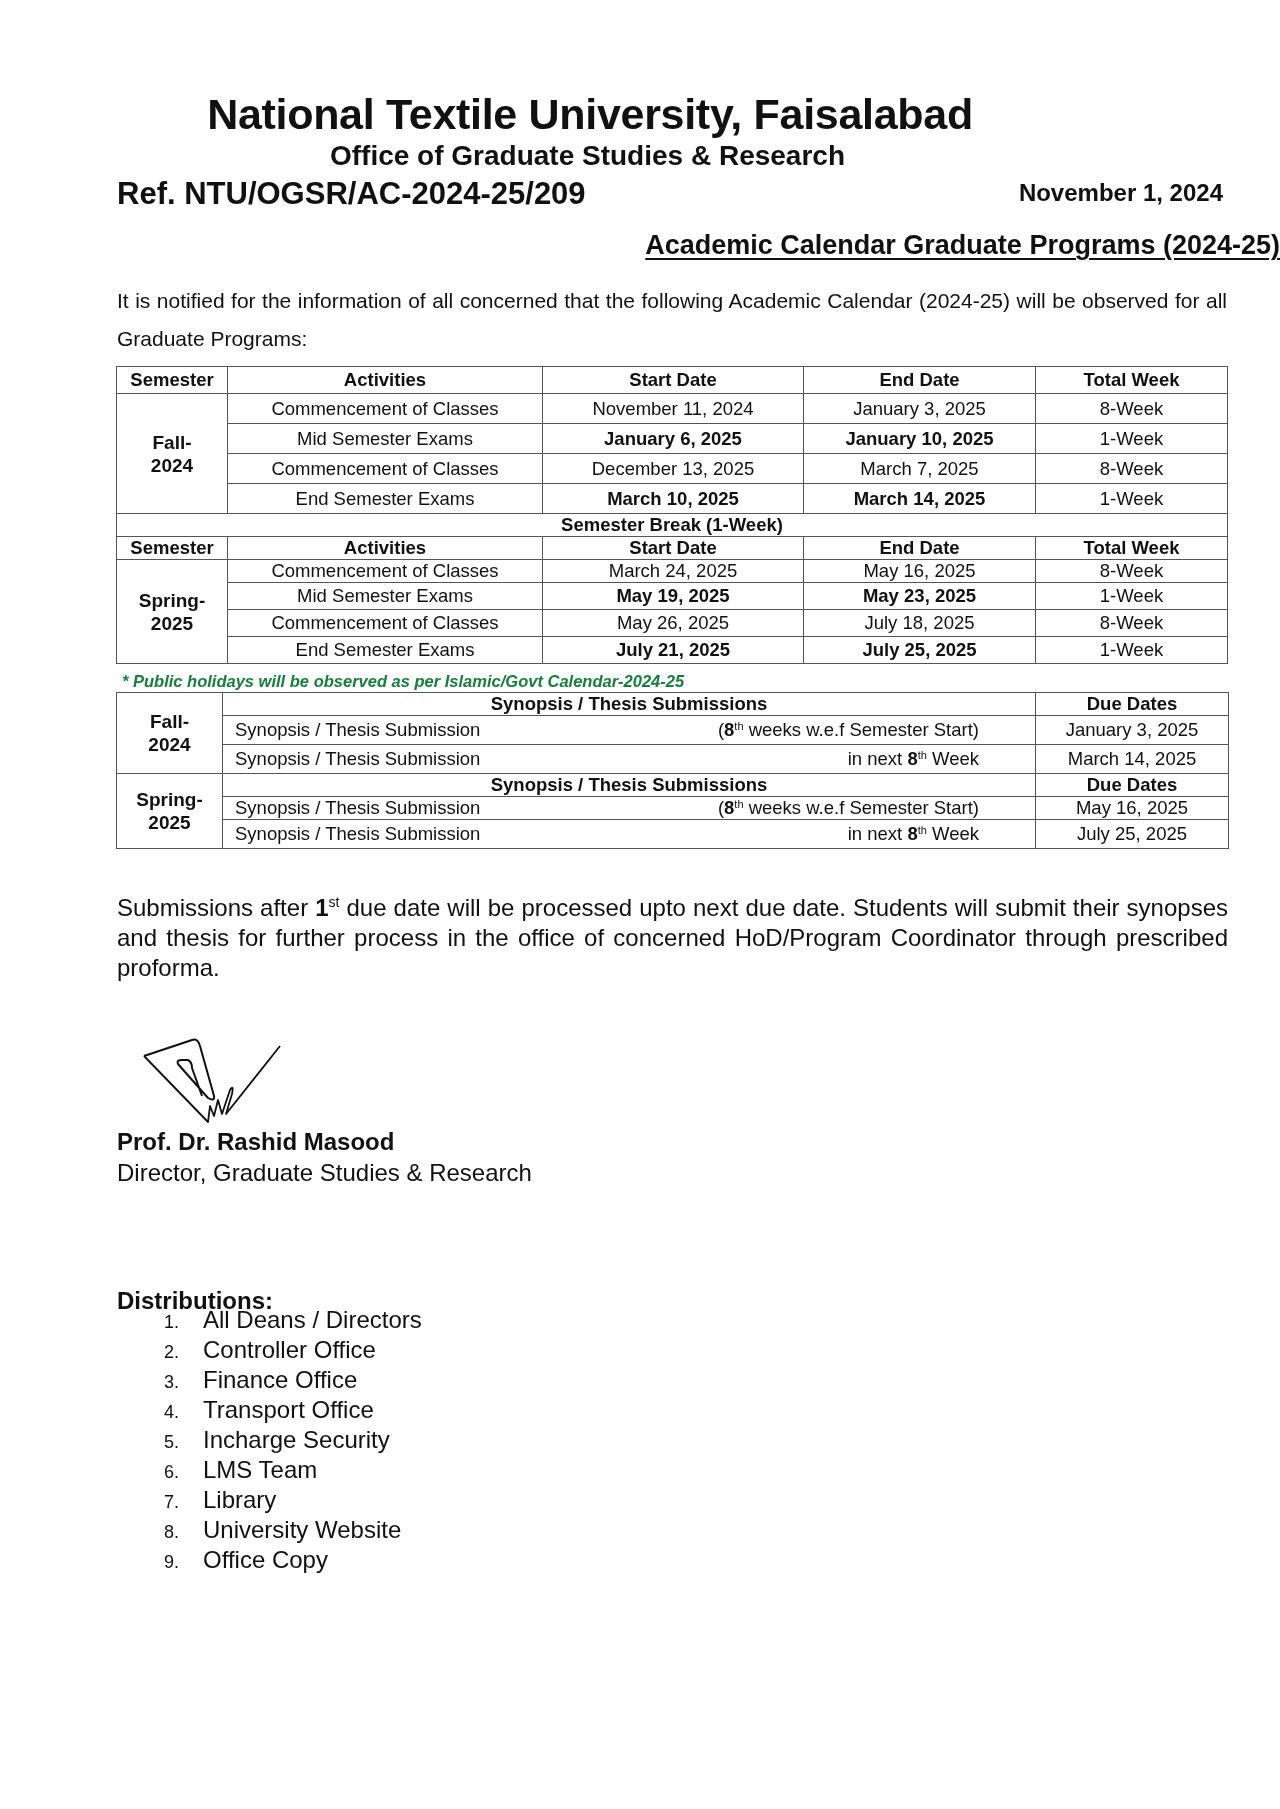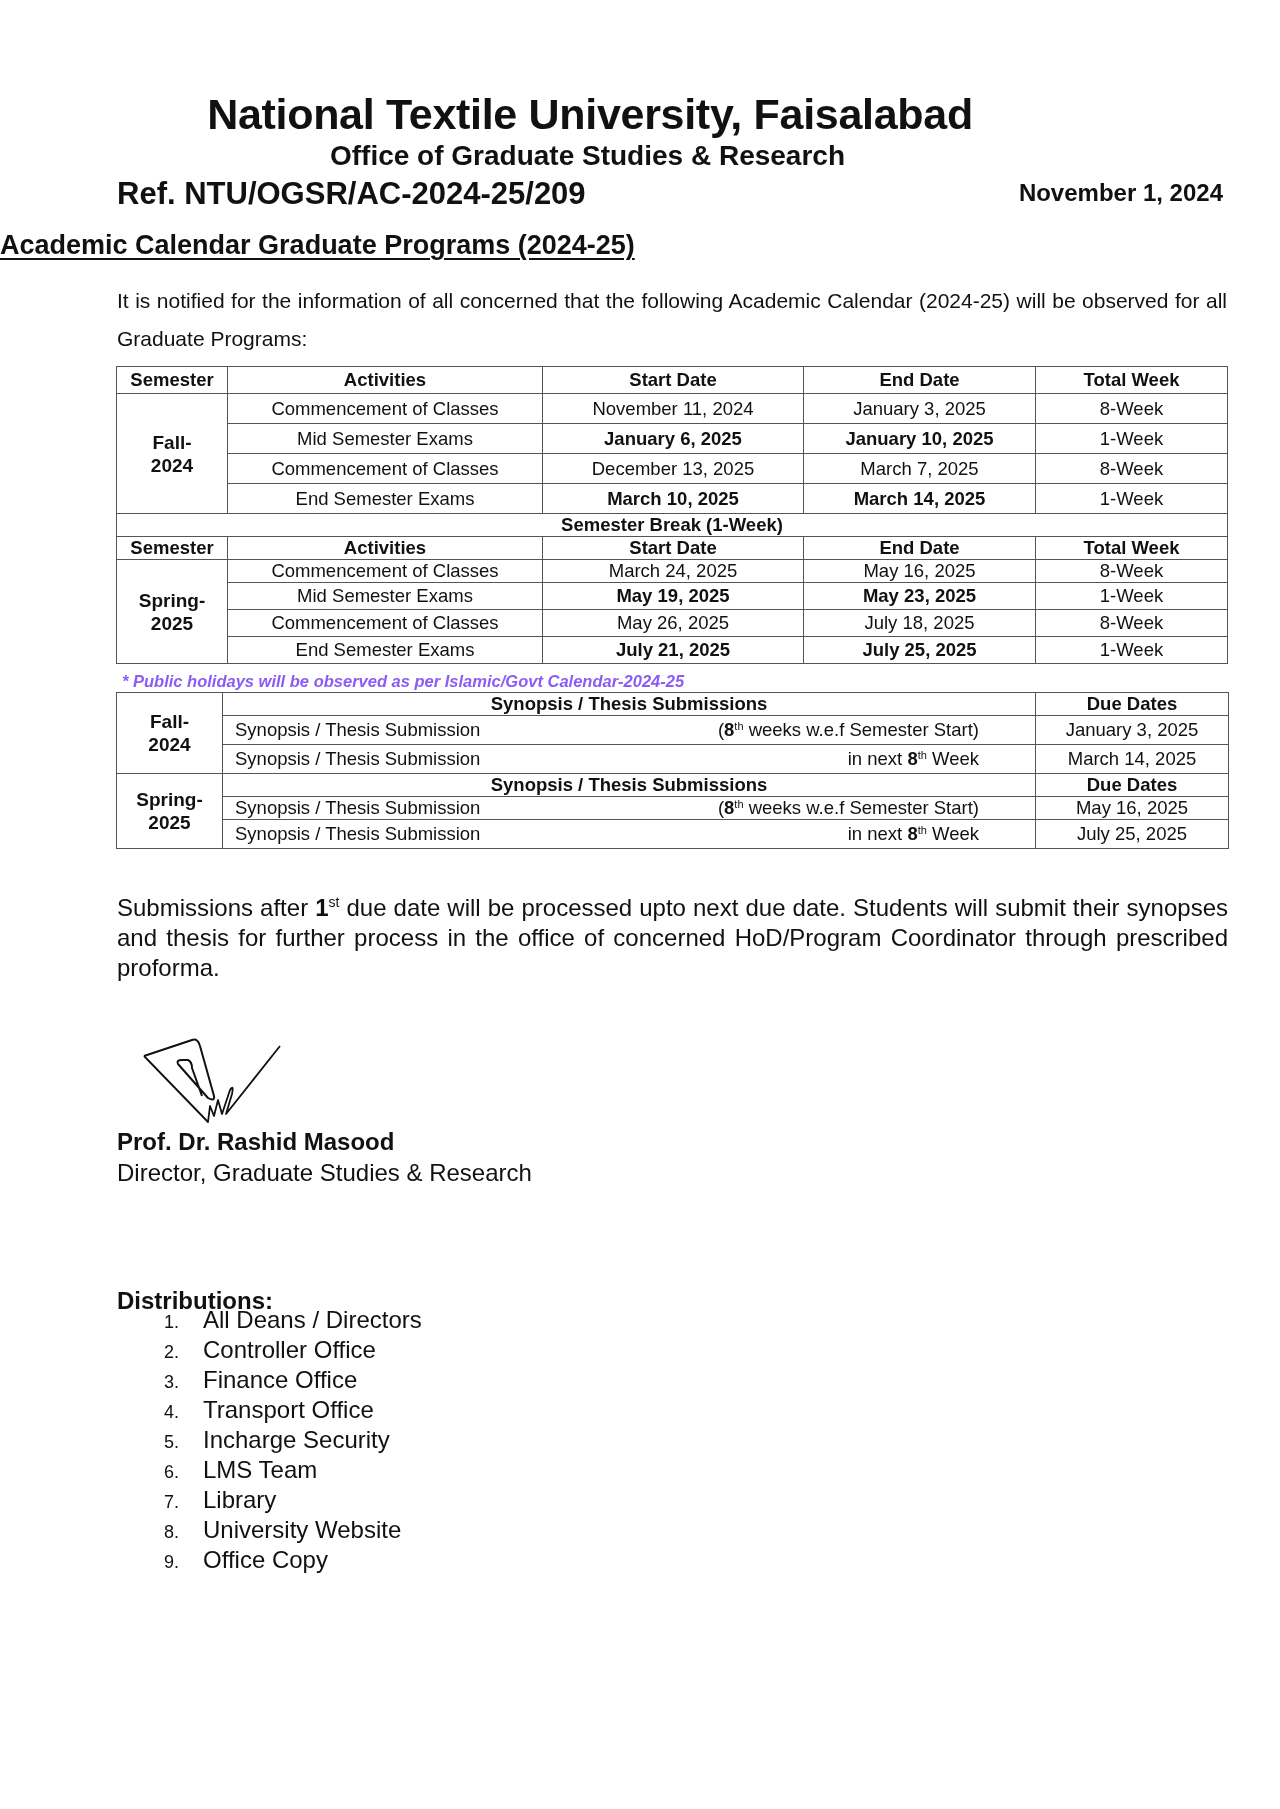--- a/index.html
+++ b/index.html
@@ -3,21 +3,21 @@
 <meta charset="utf-8">
 <style>
   html, body { margin: 0; padding: 0; background: #ffffff; }
   body { width: 1280px; height: 1809px; position: relative; overflow: hidden;
          font-family: "Liberation Sans", sans-serif; color: #111; }
   .abs { position: absolute; }
   .title { left: 0; width: 1100px; top: 90px; text-align: center; font-weight: bold; font-size: 43px; letter-spacing: -0.3px; margin-left: 40px; }
   .subtitle { left: 0; width: 1175px; top: 140px; text-align: center; font-weight: bold; font-size: 28px; }
   .ref { left: 117px; top: 176px; font-weight: bold; font-size: 31px; }
   .date { right: 57px; top: 173px; font-weight: bold; font-size: 24px; margin-top: 6px; }
-  .heading { left: 0; width: 1280px; top: 230px; text-align: left; font-weight: bold; font-size: 27px; }
+  .heading { left: 0; width: 1280px; top: 230px; text-align: right; font-weight: bold; font-size: 27px; }
   .heading span { text-decoration: underline; text-underline-offset: 4px; text-decoration-thickness: 2px; }
   .intro { left: 117px; width: 1110px; top: 282px; font-size: 21px; line-height: 38px; text-align: justify; text-align-last: left; }
 
   table { border-collapse: collapse; position: absolute; table-layout: fixed; }
   td, th { border: 1.6px solid #555; padding: 0; text-align: center; font-size: 18.5px; white-space: nowrap; }
   th { font-weight: bold; }
   .b { font-weight: bold; }
   #cal { left: 116px; top: 366px; width: 1111px; }
   #cal tr.h27 td, #cal tr.h27 th { height: 26px; }
   #cal tr.h30 td { height: 29px; }
@@ -127,21 +127,21 @@
   </tr>
   <tr class="h27">
     <td>End Semester Exams</td>
     <td class="b">July 21, 2025</td>
     <td class="b">July 25, 2025</td>
     <td>1-Week</td>
   </tr>
 </tbody>
   </table>
 
-<div class="abs note" style="color: #8b5cf6;">* Public holidays will be observed as per Islamic/Govt Calendar-2024-25</div>
+<div class="abs note" style="color: #15803d;">* Public holidays will be observed as per Islamic/Govt Calendar-2024-25</div>
 
 <table id="syn">
   <colgroup>
     <col style="width:106px">
       <col style="width:813px">
       <col style="width:193px">
   </colgroup>
   <tbody>
       <tr class="sh">
     <td rowspan="3" class="sem"><span>Fall-</span><br><span>2024</span></td>

